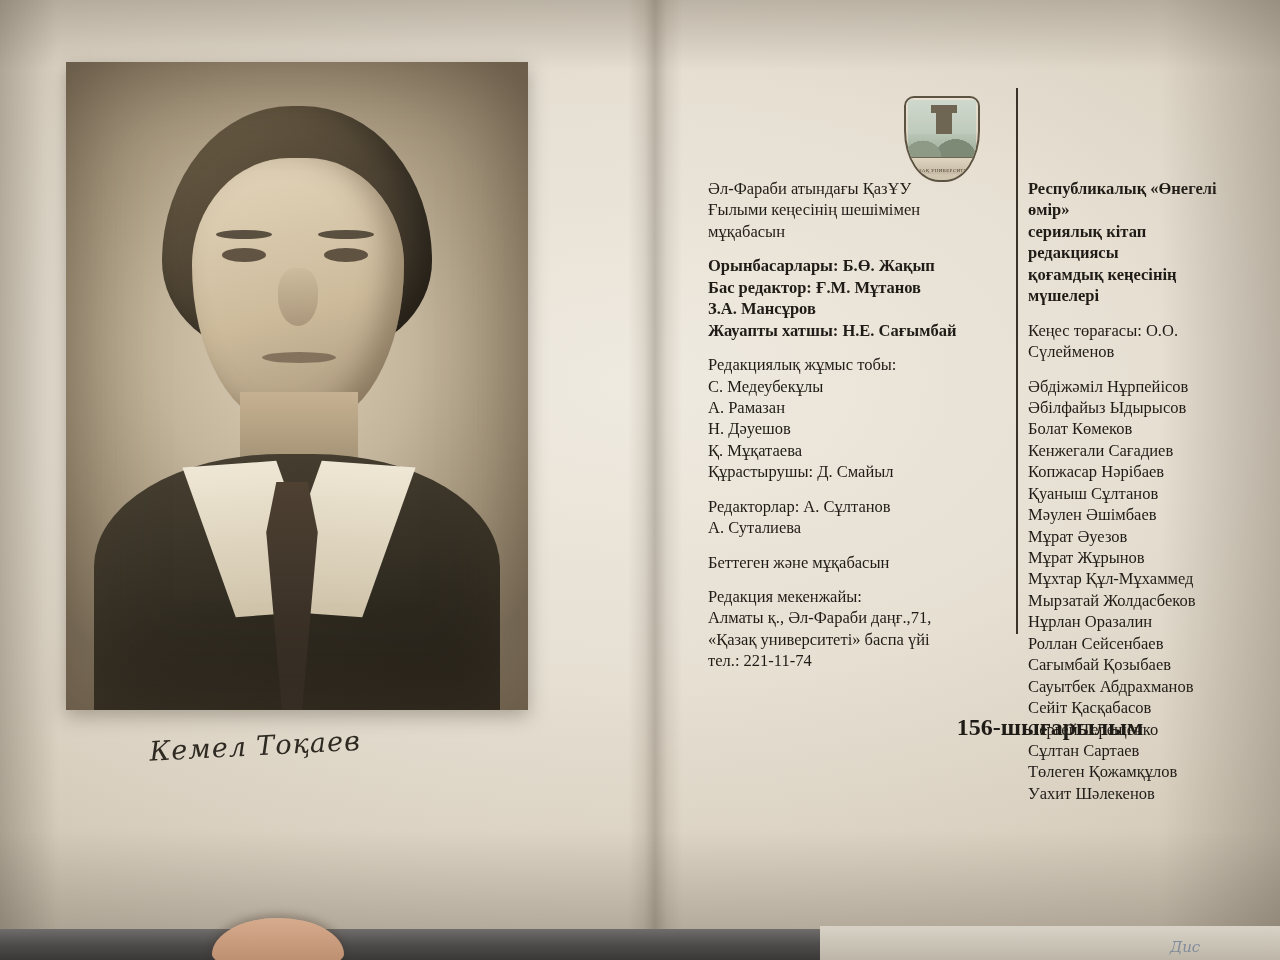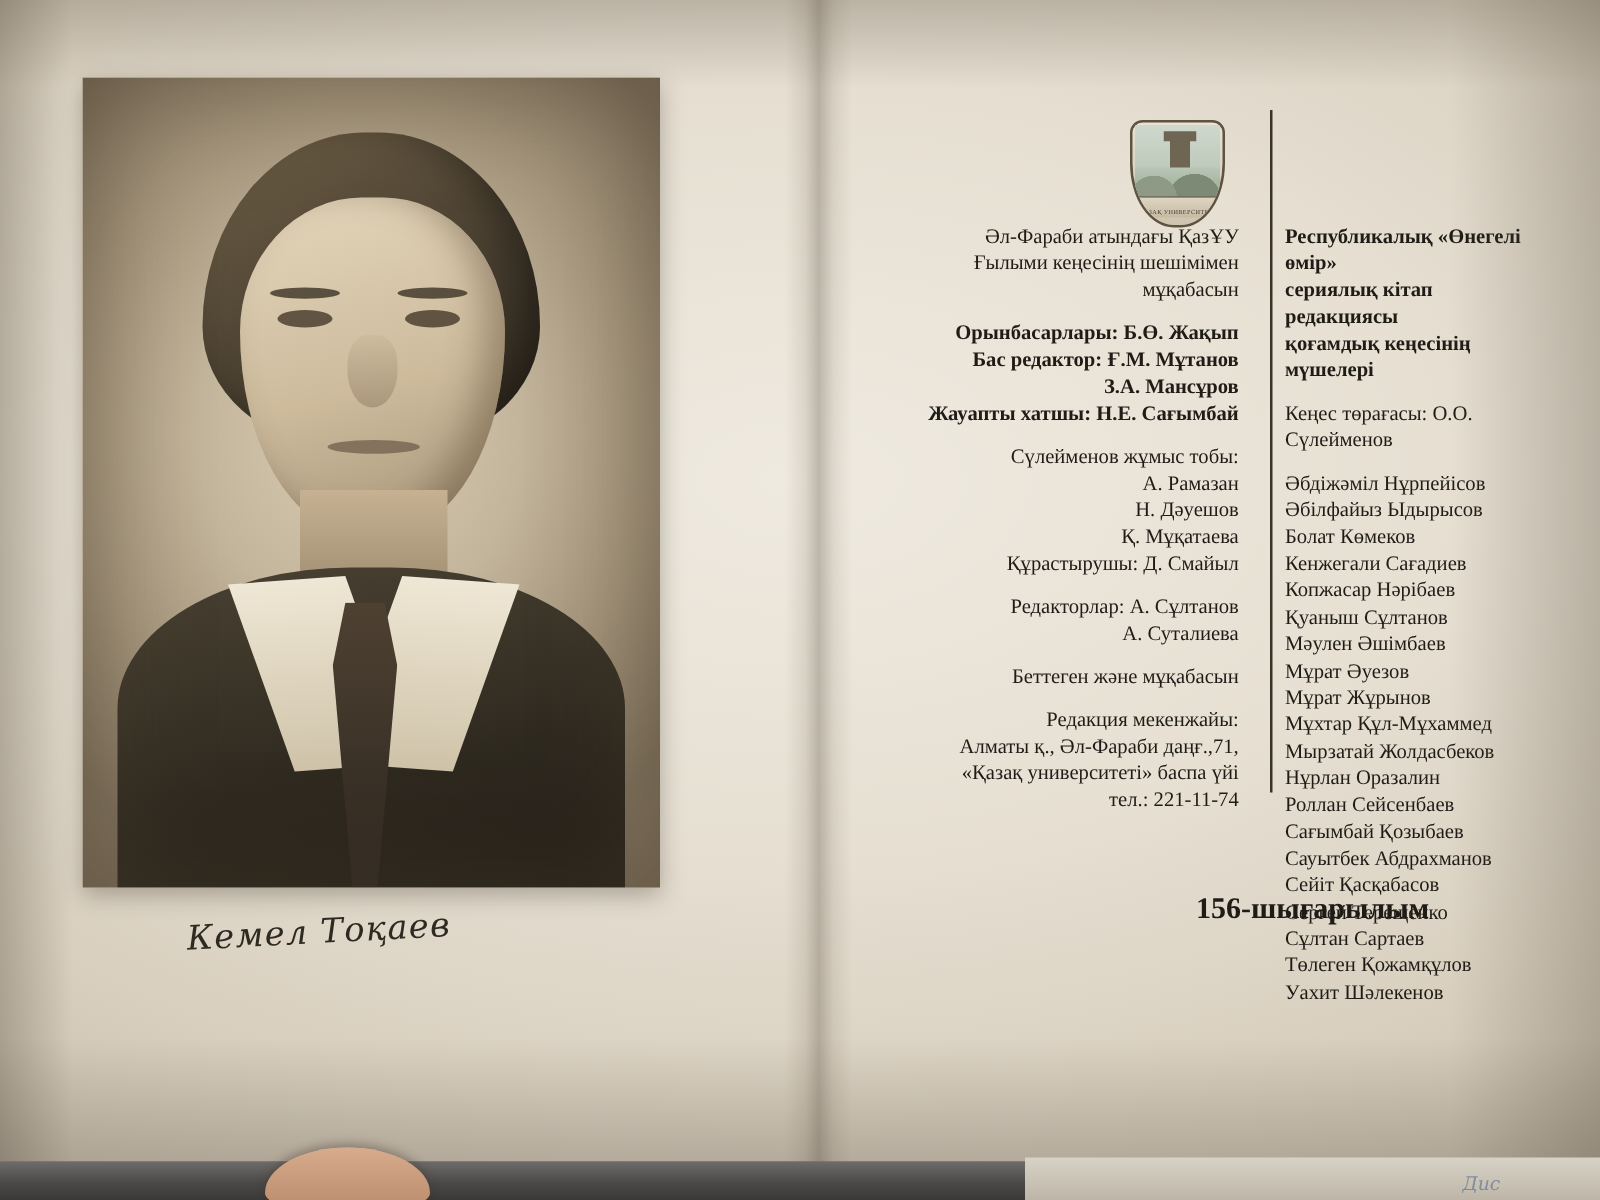--- a/index.html
+++ b/index.html
@@ -205,24 +205,23 @@
   .emblem .band-text {
     position: absolute; left: 0; right: 0; bottom: 7px;
     text-align: center;
     font-size: 5px;
     letter-spacing: 0.3px;
     color: #4b4334;
   }
 
   .col-left {
     position: absolute;
-    left: 675px;
+    left: 708px;
     top: 178px;
     width: 316px;
-    text-align: right;
     color: #1f1b16;
     font-size: 16.5px;
     line-height: 1.36;
   }
   .col-right {
     position: absolute;
     left: 1028px;
     top: 178px;
     width: 210px;
     text-align: left;
@@ -348,21 +347,22 @@
         <span>Ғ.М. Мұтанов</span>
       </div>
       <div class="bold">З.А. Мансұров</div>
       <div class="bold">
         <span>Жауапты хатшы:</span>
         <span>Н.Е. Сағымбай</span>
       </div>
     </div>
 
     <div class="blk tight">
-      <div>Сүлейменов жұмыс тобы:</div>
+      <div>Редакциялық жұмыс тобы:</div>
+      <div>С. Медеубекұлы</div>
       <div>А. Рамазан</div>
       <div>Н. Дәуешов</div>
       <div>Қ. Мұқатаева</div>
       <div>Құрастырушы: Д. Смайыл</div>
     </div>
 
     <div class="blk tight">
       <div>Редакторлар: А. Сұлтанов</div>
       <div>А. Суталиева</div>
     </div>

